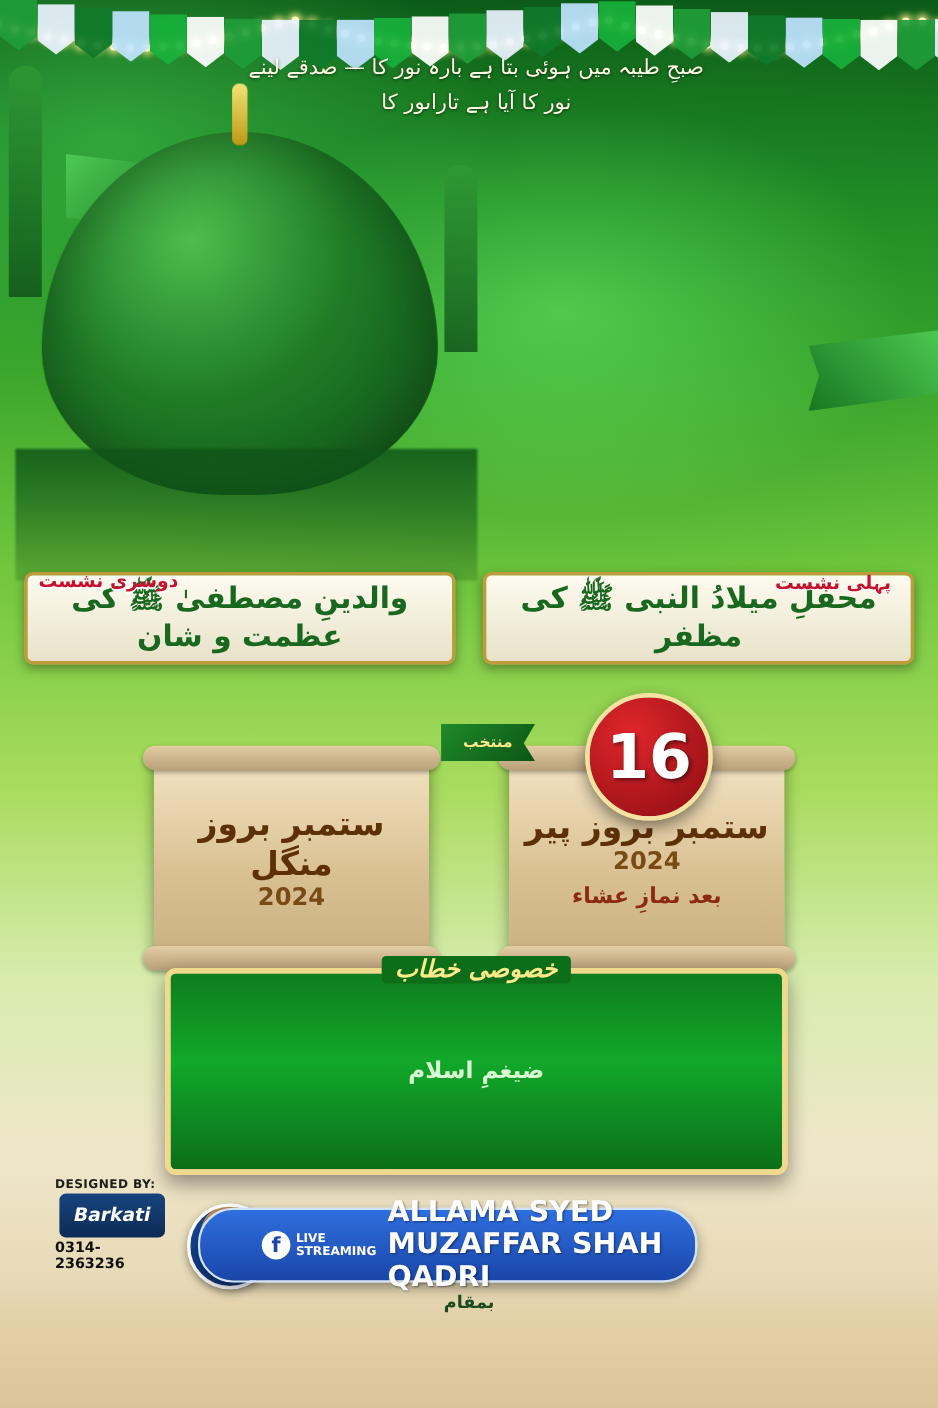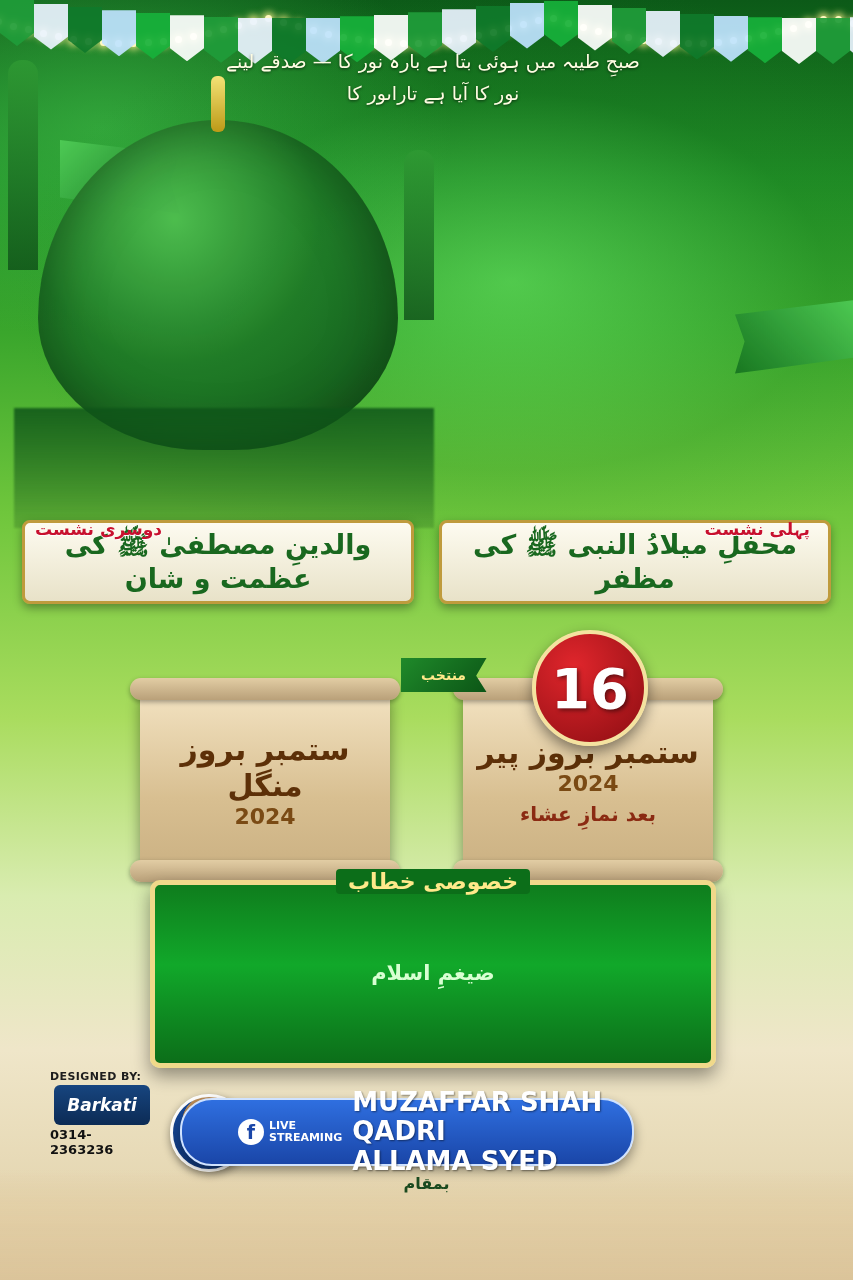--- a/index.html
+++ b/index.html
@@ -152,21 +152,21 @@
   }
   
   .speaker-panel{
     position:absolute;left:150px;top:880px;width:556px;height:178px;
     background:linear-gradient(180deg,#0f7d1d,#11a82a 45%,#0c6e19);
     border:5px solid #f0d98a;border-radius:10px;
     box-shadow:0 8px 18px rgba(0,0,0,.4);
     display:flex;flex-direction:column;align-items:center;justify-content:center;
   }
   .khitab{position:absolute;top:-16px;font-size:22px;color:#ffe98a;font-weight:bold;
-    background:#0c6e19;padding:0 12px;border-radius:4px;}
+    background:#0c6e19;padding:0 12px;border-radius:4px;font-style:italic;}
   .zeeghum{font-size:21px;color:#d8ffd2;font-weight:bold;margin-bottom:2px;}
   .speaker-name{
     font-size:54px;font-weight:bold;color:#fff8dc;line-height:1.15;
     text-shadow:2px 3px 5px rgba(0,0,0,.6);
   }
   
   .designer{
     position:absolute;left:50px;top:1070px;width:104px;height:86px;text-align:left;
   }
   .designer-label{font-size:11px;font-weight:bold;color:#1d1d1d;letter-spacing:.4px;}
@@ -379,22 +379,22 @@
   <div class="speaker-photo"></div>
   <div class="livebar">
     <div class="fb-badge">
       <div class="fb-circle">f</div>
       <div class="fb-live">
         <div>LIVE</div>
         <div>STREAMING</div>
       </div>
     </div>
     <div class="live-name">
+      <div>ALLAMA SYED</div>
       <div>MUZAFFAR SHAH QADRI</div>
-      <div>ALLAMA SYED</div>
     </div>
   </div>
 
   <div class="footer">
     <div class="footer-top urdu">بمقام</div>
   </div>
 
 </div>
 
 </body></html>

